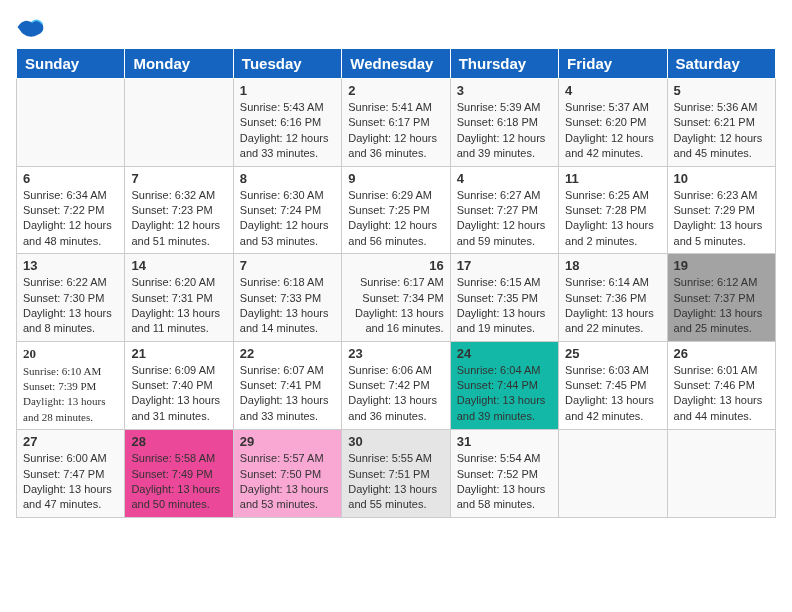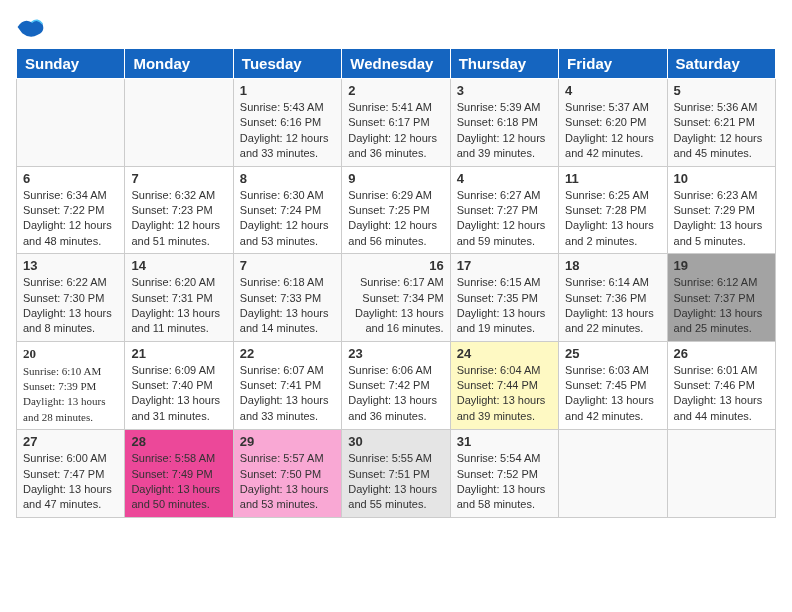--- a/index.html
+++ b/index.html
@@ -280,21 +280,21 @@
         </div>
         </td>
         <td style="background-color: rgb(255, 255, 255);">
           <span class="day-num">23</span>
         <div class="day-info">
           Sunrise: 6:06 AM<br>
           Sunset: 7:42 PM<br>
           Daylight: 13 hours and 36 minutes.
         </div>
         </td>
-        <td style="background-color: #fef9c3;">
+        <td style="background-color: #14b8a6;">
           <span class="day-num">24</span>
         <div class="day-info">
           Sunrise: 6:04 AM<br>
           Sunset: 7:44 PM<br>
           Daylight: 13 hours and 39 minutes.
         </div>
         </td>
         <td style="background-color: rgb(255, 255, 255);">
           <span class="day-num">25</span>
         <div class="day-info">

